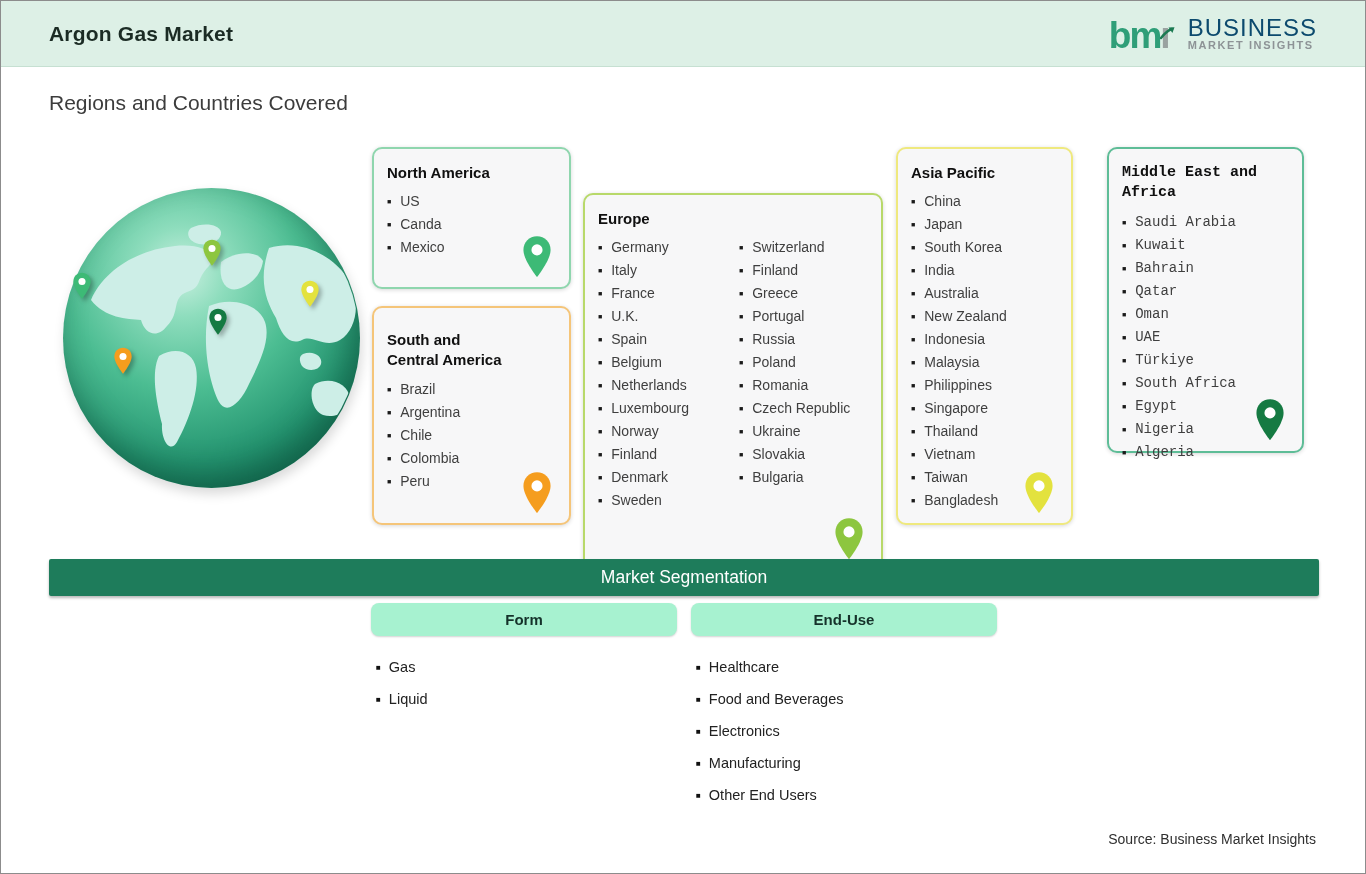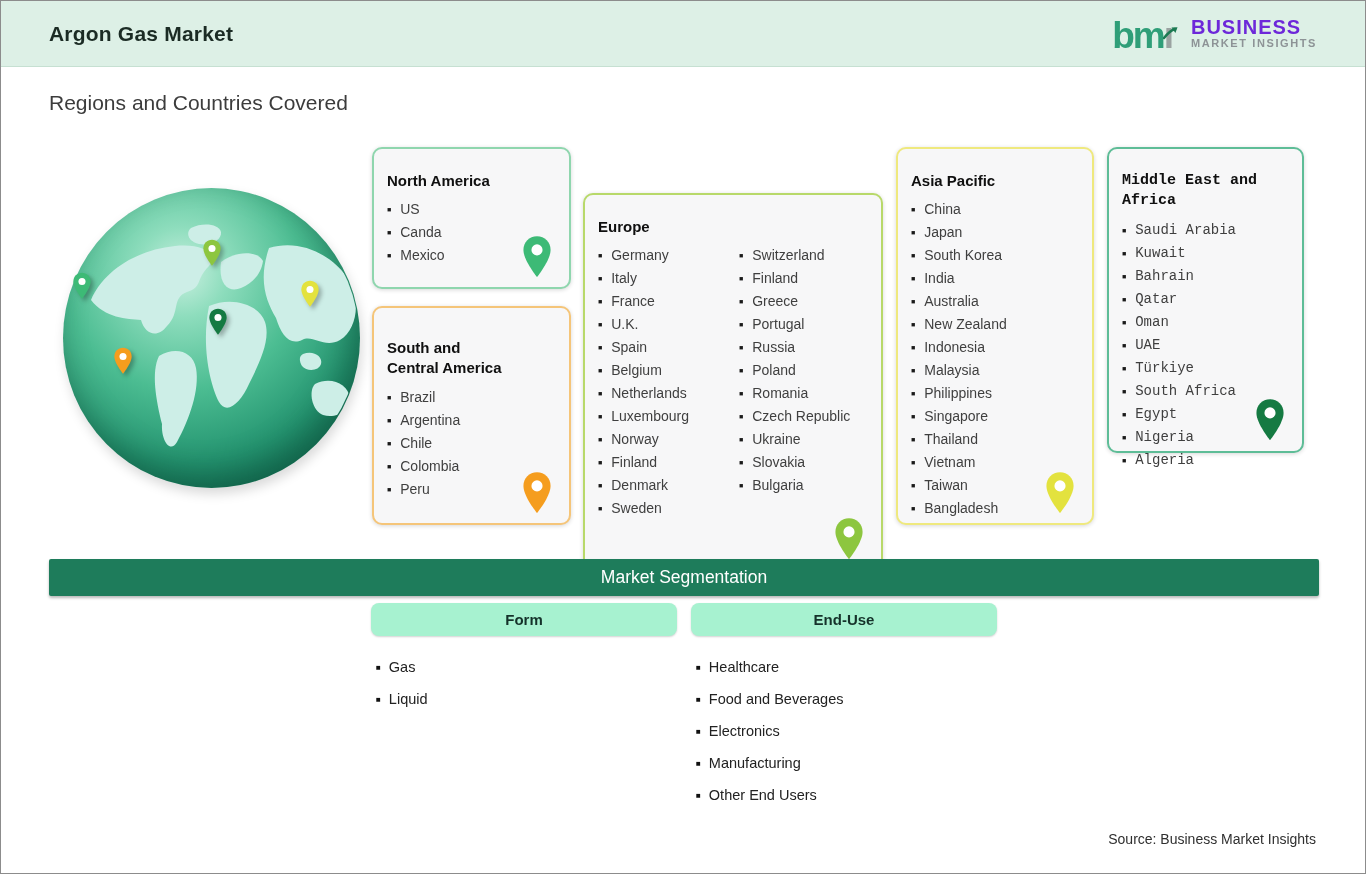--- a/index.html
+++ b/index.html
@@ -17,58 +17,58 @@
     display:flex; align-items:center; justify-content:space-between;
     padding:0 48px;
   }
   .report-title { font-size:21px; font-weight:bold; color:#1b2b24; letter-spacing:.2px; }
   .logo { display:flex; align-items:center; gap:19px; }
   .logo-mark { position:relative; font-size:37px; font-weight:bold; letter-spacing:-2px; line-height:1; padding-top:4px;}
   .logo-mark .bm { color:#2f9e78; }
   .logo-mark .i-stem { color:#9aa3a1; }
   .logo-arrow { position:absolute; right:-7px; top:-4px; }
   .logo-text { display:flex; flex-direction:column; line-height:1.05; }
-  .logo-line1 { font-size:20px; font-weight:bold; color:#6d28d9; letter-spacing:1px; }
+  .logo-line1 { font-size:24px; font-weight:normal; color:#0c4a6e; letter-spacing:1px; }
   .logo-line2 { font-size:11px; font-weight:bold; color:#8d9396; letter-spacing:1.6px; }
 
   
   .section-title { position:absolute; left:48px; top:90px; font-size:21px; color:#3c3c3c; }
 
   
   .globe-wrap { position:absolute; left:62px; top:187px; width:297px; height:300px; }
   .globe {
     position:absolute; inset:0; border-radius:50%;
     background:
       radial-gradient(circle at 40% 28%, #c9f0e0 0%, #8eddbd 16%, #4cbd92 42%, #249470 68%, #13765a 88%, #0d6148 100%);
     box-shadow: inset -8px -14px 30px rgba(0,40,25,.35), 2px 6px 12px rgba(0,0,0,.15);
   }
   .globe svg.map { position:absolute; inset:0; }
   .pin { position:absolute; }
   .pin svg { display:block; filter:drop-shadow(3px 3px 2px rgba(0,0,0,.28)); }
 
   
   .card {
     position:absolute; background:#f7f7f8; border:2px solid #999;
-    border-radius:10px; padding:22px 13px;
+    border-radius:10px; padding:14px 13px;
     box-shadow:0 1px 4px rgba(0,0,0,.16);
   }
   .card-title { font-size:15px; font-weight:bold; color:#101010; margin-bottom:7px; line-height:1.35; }
   ul.country-list { list-style:none; }
   ul.country-list li {
     display:flex; gap:9px; font-size:14px; color:#3f3f3f; line-height:22px;
     break-inside:avoid;
   }
   ul.country-list li::before { content:"■"; font-size:7px; line-height:22px; color:#1a1a1a; margin-top:1px; }
   ul.two-col { column-count:2; column-gap:12px; }
   .card-pin { position:absolute; right:16px; bottom:4px; }
 
   .card-na  { left:371px; top:146px; width:199px; height:142px; }
   .card-sca { left:371px; top:305px; width:199px; height:219px; }
   .card-eu  { left:582px; top:146px; width:300px; height:378px; }
-  .card-ap  { left:895px; top:146px; width:198px; height:378px; }
+  .card-ap  { left:895px; top:146px; width:177px; height:378px; }
   .card-mea { left:1106px; top:146px; width:197px; height:306px;font-family:Liberation Mono, monospace; }
 
   
   .seg-bar {
     position:absolute; left:48px; top:558px; width:1270px; height:37px;
     background:#1e7c5b; border-radius:2px; color:#ffffff;
     display:flex; align-items:center; justify-content:center;
     font-size:17.5px; box-shadow:0 2px 3px rgba(0,0,0,.28);
   }
   .seg-pill {

